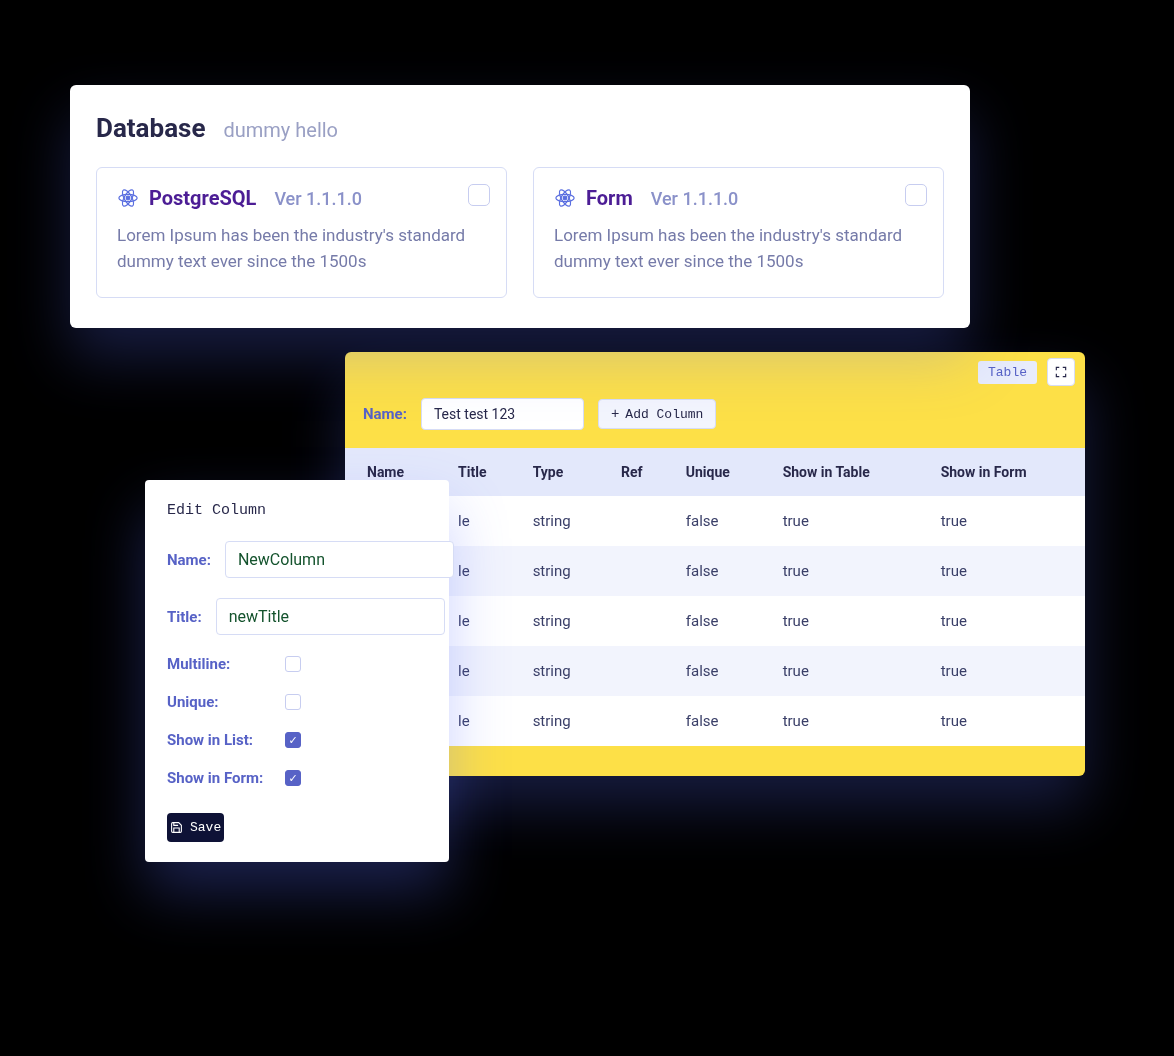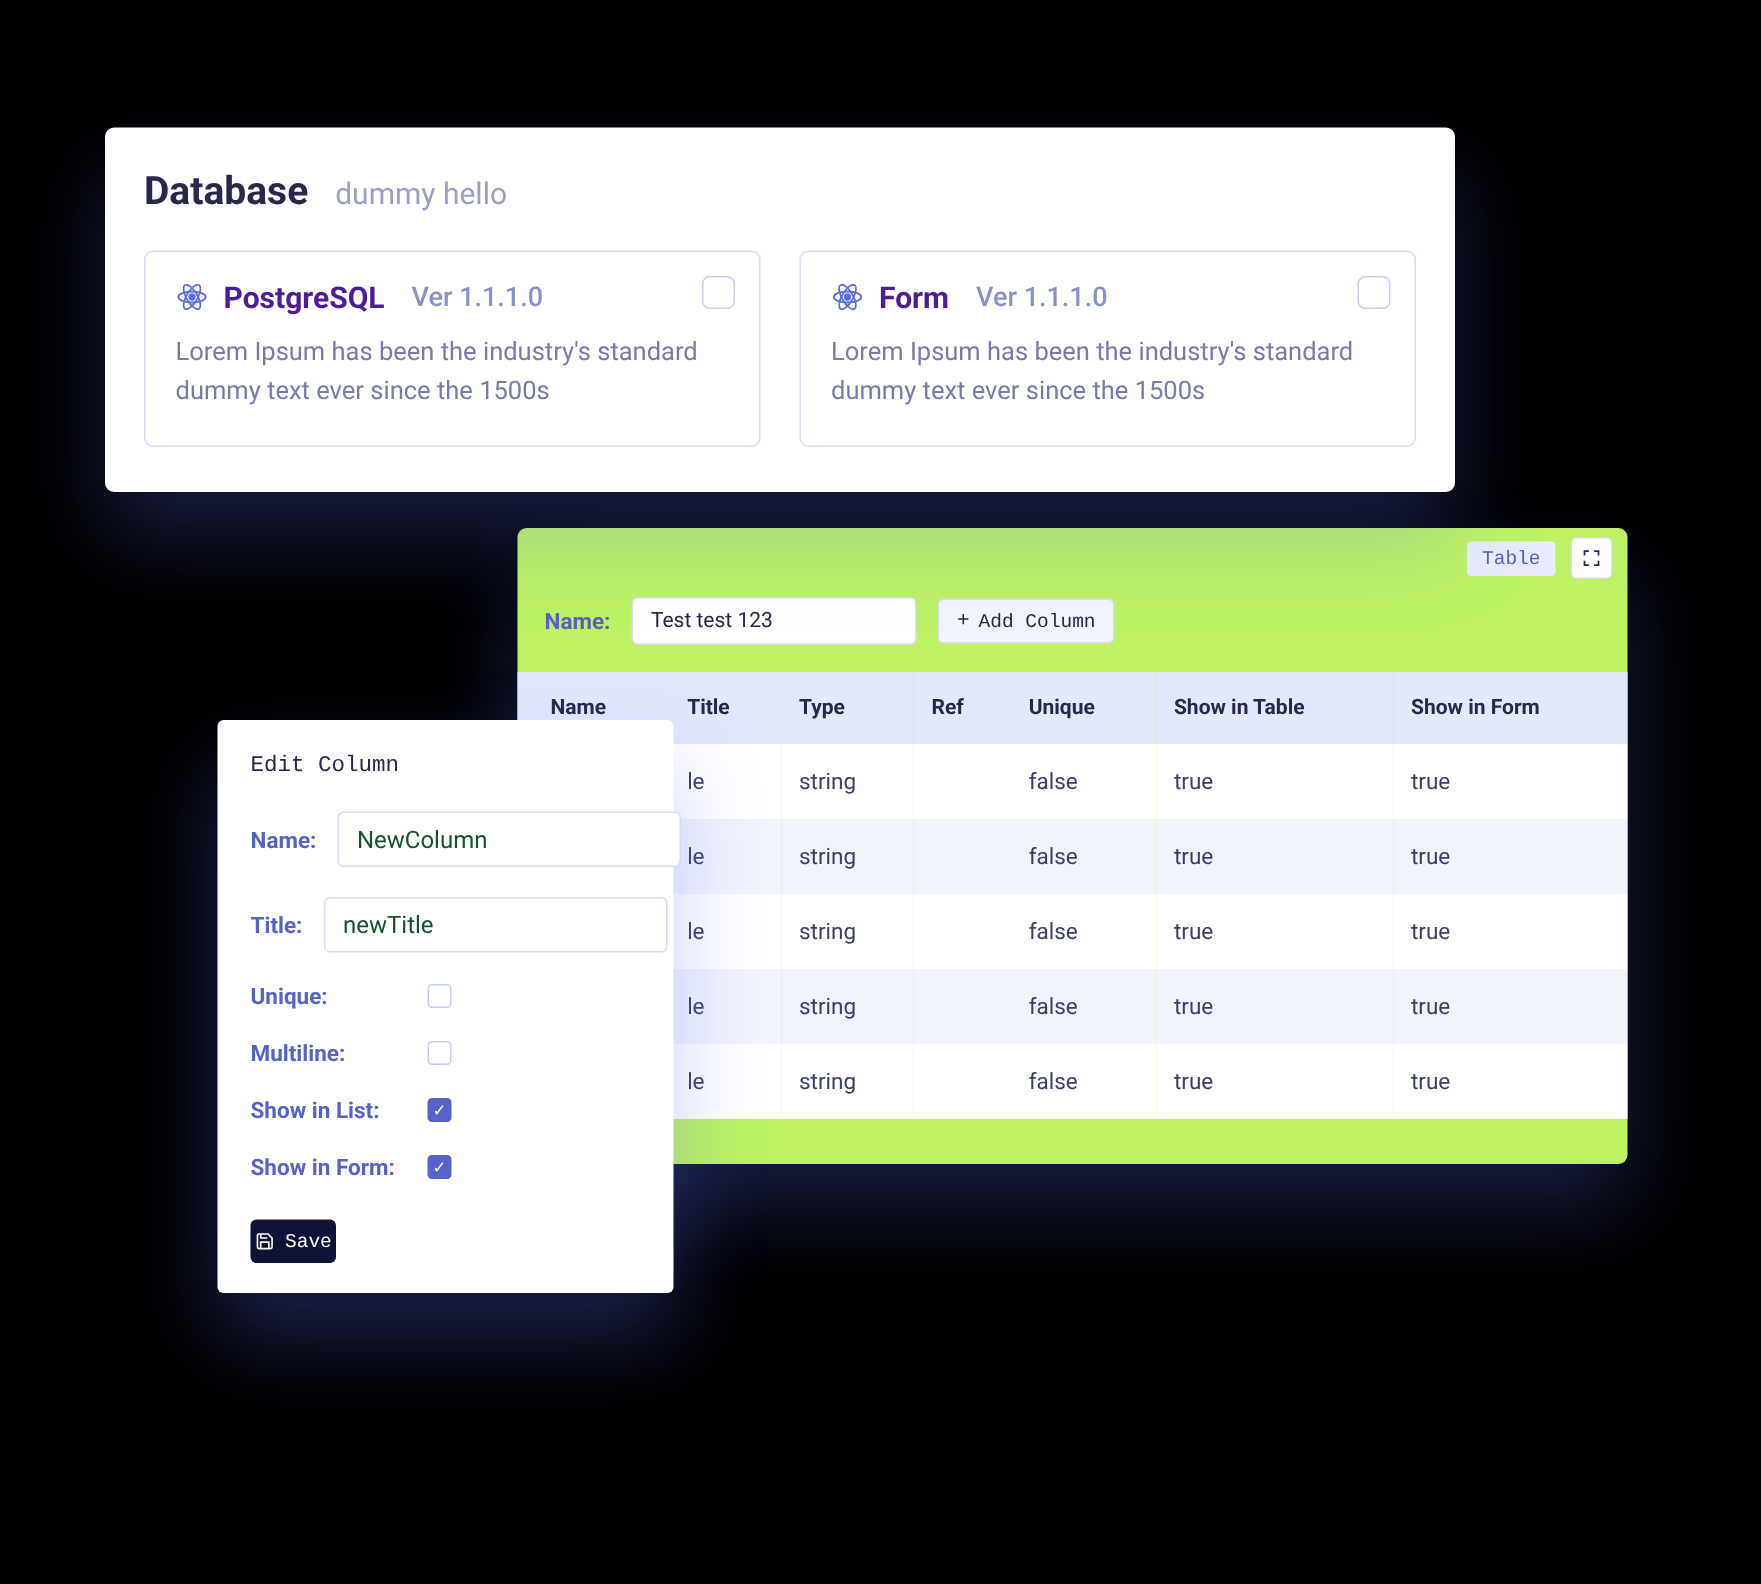--- a/index.html
+++ b/index.html
@@ -45,21 +45,21 @@
     background: #fff;
   }
   .db-card-desc { font-size: 17px; line-height: 1.55; color: #767ba9; }
 
   
   .table-panel {
     position: absolute;
     left: 345px;
     top: 352px;
     width: 740px;
-    background: #bef264;
+    background: #fde047;
     border-radius: 6px;
     box-shadow: 0 30px 60px rgba(90,110,255,0.25);
     z-index: 1;
     padding-bottom: 30px;
   }
   .table-topbar {
     display: flex; justify-content: flex-end; align-items: center;
     padding: 6px 10px 0 0; gap: 10px;
   }
   .table-tag {
@@ -72,21 +72,21 @@
     display: flex; align-items: center; justify-content: center; color: #28284a;
     background: #fff;
   }
   .table-namebar {
     display: flex; align-items: center; gap: 14px;
     padding: 12px 18px 18px 18px;
   }
   .label-strong { font-weight: 700; color: #5762c6; font-size: 15px; }
   .name-input {
     border: 1px solid #d6dcf5; border-radius: 4px; background: #fff;
-    padding: 7px 12px; font-size: 14px; color: #28284a; width: 190px;
+    padding: 7px 12px; font-size: 14px; color: #28284a; width: 163px;
     font-family: inherit;
   }
   .add-col-btn {
     border: 1px solid #d6dcf5; background: #f3f5fd; border-radius: 4px;
     padding: 6px 12px; font-family: "Courier New", monospace; font-size: 13px;
     color: #28284a; display: inline-flex; align-items: center; gap: 6px;
   }
   .plus { font-size: 14px; color: #28284a; }
 
   table.col-table { width: 100%; border-collapse: collapse; }
@@ -275,26 +275,26 @@
     <input class="edit-input" value="NewColumn" style="">
   </div>
 
   <div class="edit-row">
     <span class="edit-label">Title:</span>
     <input class="edit-input" value="newTitle" style="">
   </div>
 
 
   <div class="edit-row">
+    <span class="edit-label">Multiline:</span>
+    <span class="cb"></span>
+  </div>
+
+  <div class="edit-row">
     <span class="edit-label">Unique:</span>
-    <span class="cb"></span>
-  </div>
-
-  <div class="edit-row">
-    <span class="edit-label">Multiline:</span>
     <span class="cb"></span>
   </div>
 
   <div class="edit-row">
     <span class="edit-label">Show in List:</span>
     <span class="cb checked">✓</span>
   </div>
 
   <div class="edit-row">
     <span class="edit-label">Show in Form:</span>

